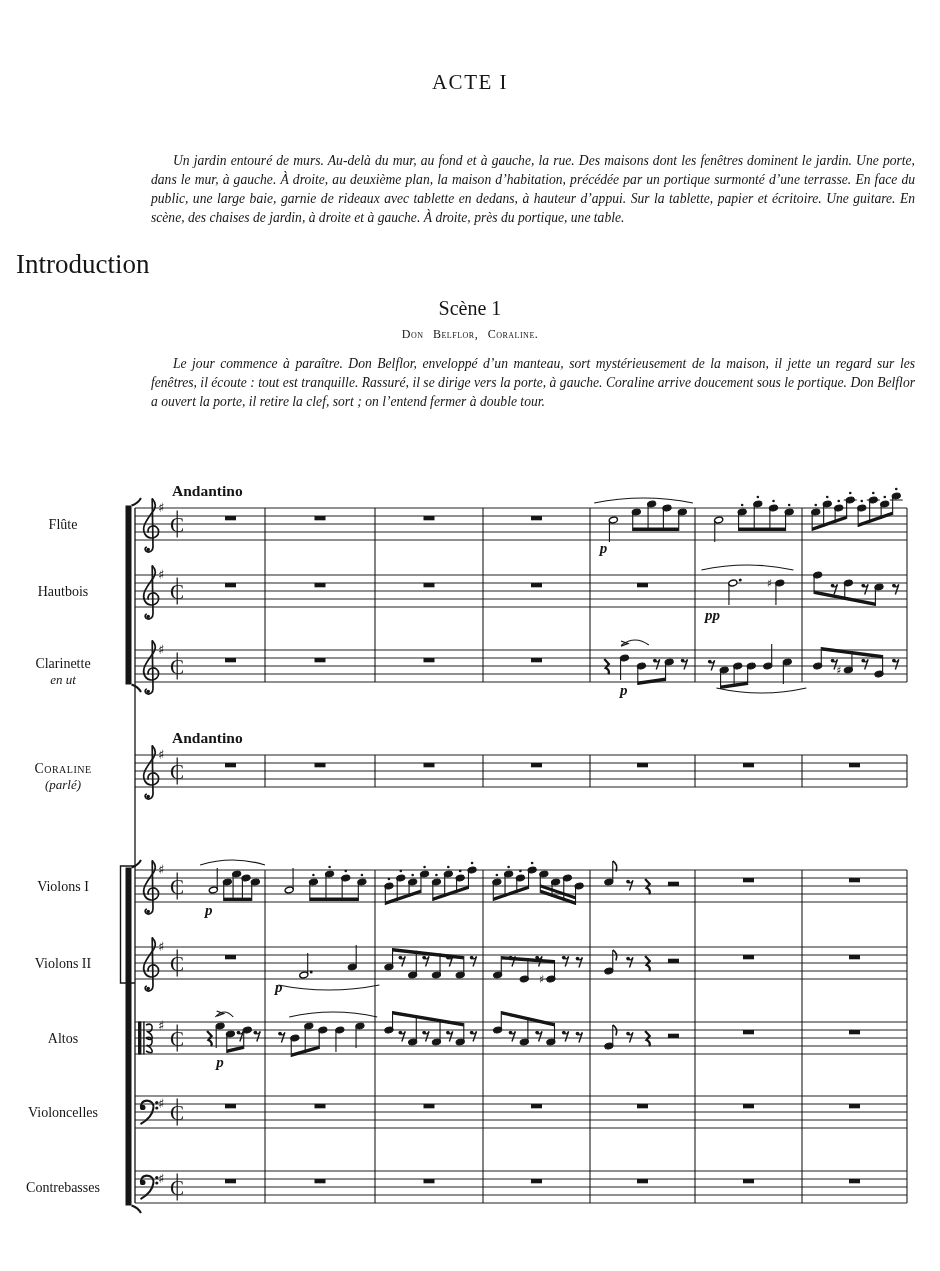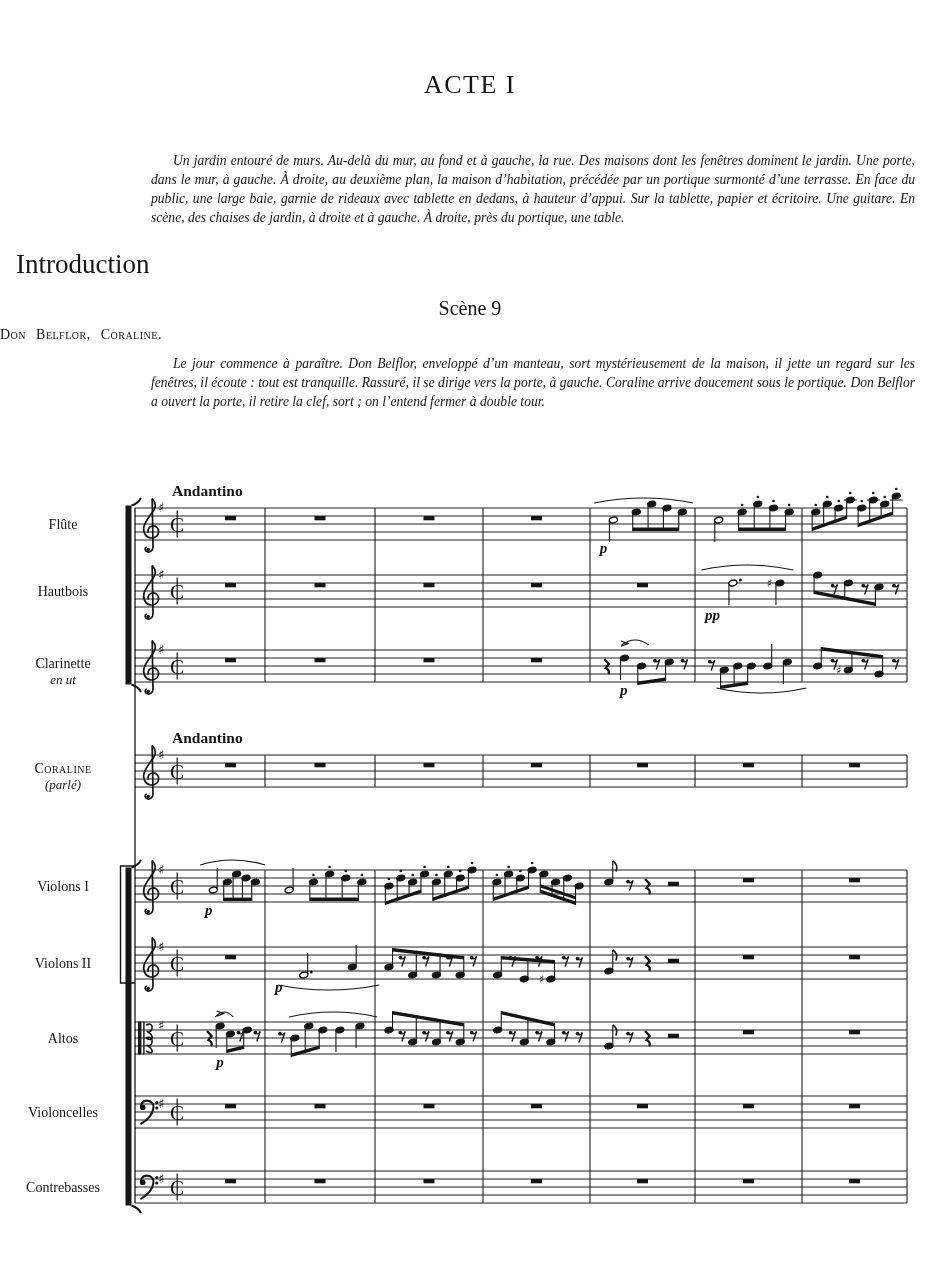--- a/index.html
+++ b/index.html
@@ -1,40 +1,40 @@
 <!DOCTYPE html>
 <html><head>
 <meta charset="utf-8">
 <style>
   html,body{margin:0;padding:0;background:#ffffff;}
   body{width:940px;height:1271px;position:relative;overflow:hidden;color:#151515;
        font-family:"Liberation Serif",serif;}
   #title{position:absolute;top:70px;left:0;width:940px;text-align:center;
-         font-size:26px;font-weight:400;letter-spacing:1.5px;margin:0;}
+         font-size:21px;font-weight:400;letter-spacing:1.5px;margin:0;}
   .dir{position:absolute;left:139px;width:764px;margin:12px;
        font-style:italic;font-size:13.6px;line-height:19px;text-align:justify;text-indent:22px;}
   #dir1{top:139px;}
   #dir2{top:342px;}
   #h-intro{position:absolute;top:249px;left:0;width:940px;text-align:left;
            font-size:27px;font-weight:400;margin:0;padding-left:16px;}
   #h-scene{position:absolute;top:297px;left:0;width:940px;text-align:center;
            font-size:20px;font-weight:400;margin:0;}
-  #chars{position:absolute;top:327px;left:0;width:940px;
-         font-variant:small-caps;font-size:14px;letter-spacing:.5px;word-spacing:6px;}
+  #chars{position:absolute;top:327px;left:0;width:940px;text-align:center;
+         font-variant:small-caps;font-size:12px;letter-spacing:.5px;word-spacing:6px;}
   #score{position:absolute;top:0;left:0;}
   svg text{user-select:none;}
 </style>
 </head>
 <body>
 
 <div class="sheet">
   <h1 id="title">ACTE I</h1>
   <p class="dir" id="dir1">Un jardin entouré de murs. Au-delà du mur, au fond et à gauche, la rue. Des maisons dont les fenêtres dominent le jardin. Une porte, dans le mur, à gauche. À droite, au deuxième plan, la maison d’habitation, précédée par un portique surmonté d’une terrasse. En face du public, une large baie, garnie de rideaux avec tablette en dedans, à hauteur d’appui. Sur la tablette, papier et écritoire. Une guitare. En scène, des chaises de jardin, à droite et à gauche. À droite, près du portique, une table.</p>
   <h2 id="h-intro">Introduction</h2>
-  <h3 id="h-scene">Scène 9</h3>
+  <h3 id="h-scene">Scène 1</h3>
   <div id="chars">Don Belflor,  Coraline.</div>
   <p class="dir" id="dir2">Le jour commence à paraître. Don Belflor, enveloppé d’un manteau, sort mystérieusement de la maison, il jette un regard sur les fenêtres, il écoute : tout est tranquille. Rassuré, il se dirige vers la porte, à gauche. Coraline arrive doucement sous le portique. Don Belflor a ouvert la porte, il retire la clef, sort ; on l’entend fermer à double tour.</p>
   <svg id="score" width="940" height="1271" viewBox="0 0 940 1271" xmlns="http://www.w3.org/2000/svg">
       <line x1="135" y1="508" x2="135" y2="1203" stroke="#151515" stroke-width="1.3"></line>
       <g>
         <line x1="135" y1="508" x2="907" y2="508" stroke="#151515" stroke-width="0.95"></line>
         <line x1="135" y1="516" x2="907" y2="516" stroke="#151515" stroke-width="0.95"></line>
         <line x1="135" y1="524" x2="907" y2="524" stroke="#151515" stroke-width="0.95"></line>
         <line x1="135" y1="532" x2="907" y2="532" stroke="#151515" stroke-width="0.95"></line>
         <line x1="135" y1="540" x2="907" y2="540" stroke="#151515" stroke-width="0.95"></line>

